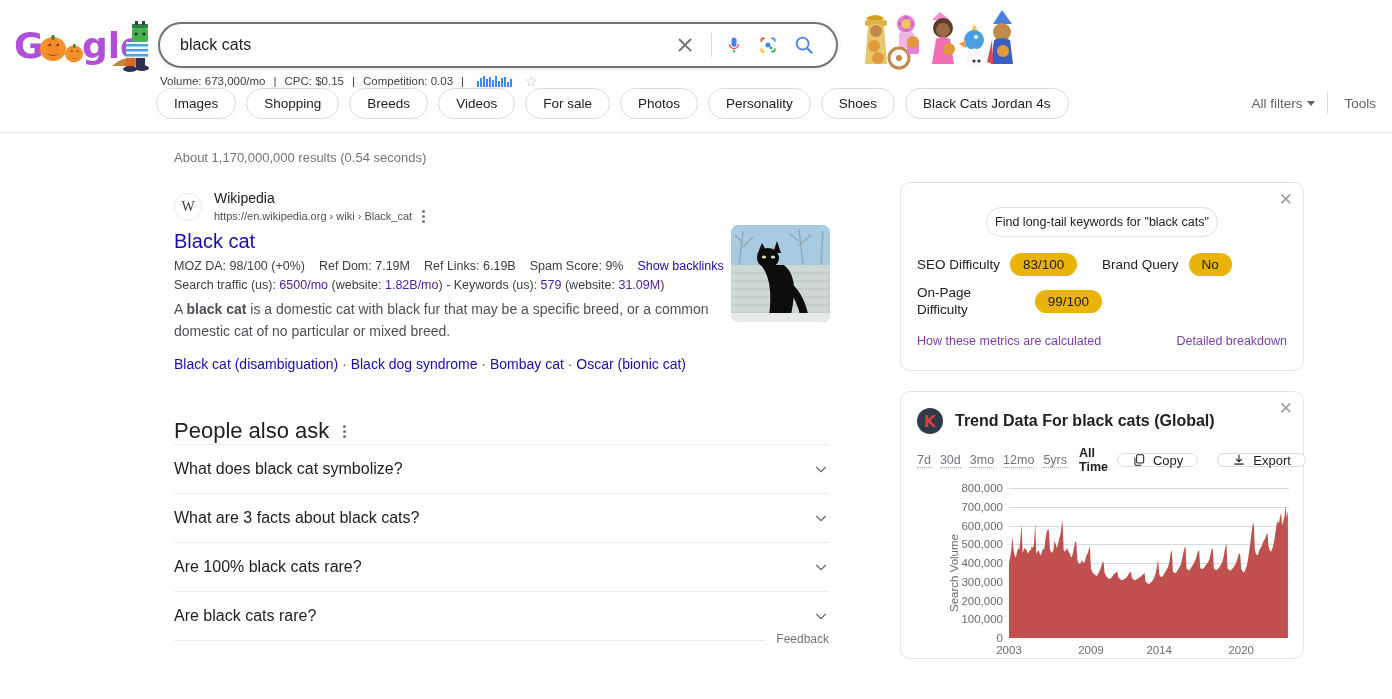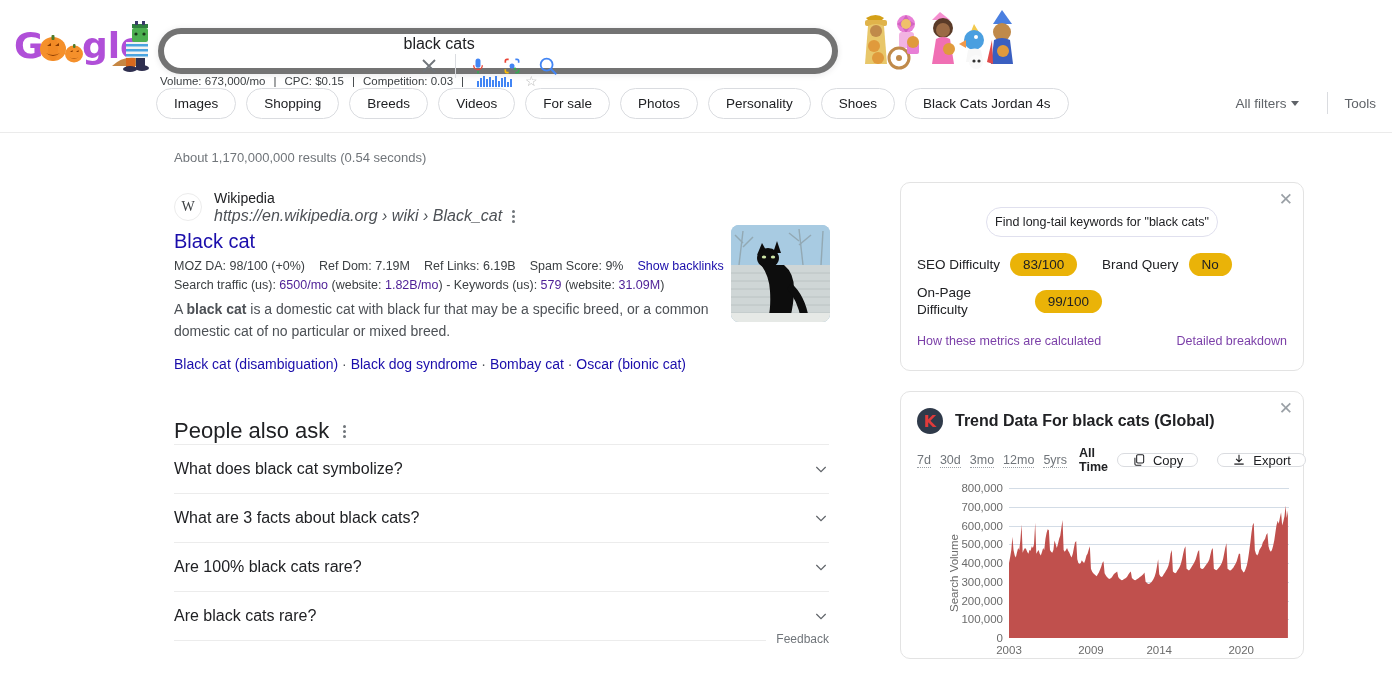--- a/index.html
+++ b/index.html
@@ -16,24 +16,24 @@
   .header { position: relative; height: 133px; border-bottom: 1px solid #ebebeb; }
 
   
   .logo { position: absolute; left: 14px; top: 16px; width: 140px; height: 56px; }
 
   
   .characters { position:absolute; left:852px; top:6px; width:170px; height:68px; }
 
   
   .searchbox {
-    position: absolute; left: 158px; top: 28px; width: 680px; height: 46px;
-    border: 6px solid #737373; border-radius: 24px; background:#fff;
+    position: absolute; left: 158px; top: 22px; width: 680px; height: 46px;
+    border: 2px solid #737373; border-radius: 24px; background:#fff;
     box-shadow: 0 1px 6px rgba(32,33,36,.10);
-    display:flex; align-items:center;flex-direction:column;
+    display:flex; align-items:center;
   }
   .search-input {
     flex:1; border:none; outline:none; background:transparent;
     font-size:16px; color:#202124; padding-left:20px;
     font-family:"Liberation Sans", sans-serif;
   }
   .sb-icon { width:24px; height:24px; margin-right:4px; display:flex; align-items:center; justify-content:center; cursor:pointer; }
   .sb-sep { width:1px; height:24px; background:#dadce0; margin:0 10px; }
   .sb-right { display:flex; align-items:center; padding-right:16px; }
 
@@ -48,36 +48,36 @@
   .ke-star { color:#b7b7b7; font-size:14px; line-height:1; }
 
   
   .chips { position:absolute; left:156px; top:88px; display:flex; gap:10px; }
   .chip {
     height:31px; padding:0 17px; border:1px solid #dadce0; border-radius:16px;
     display:flex; align-items:center; font-size:13.5px; color:#202124; background:#fff;
     cursor:pointer; white-space:nowrap;
   }
   .hdr-right { position:absolute; right:16px; top:92px; display:flex; align-items:center; gap:0; }
-  .allfilters { font-size:13.5px; color:#5f6368; display:flex; align-items:center; gap:5px; cursor:pointer; padding-right:28px; }
+  .allfilters { font-size:13.5px; color:#5f6368; display:flex; align-items:center; gap:5px; cursor:pointer; padding-right:12px; }
   .caret-dn { width:0;height:0;border-left:4px solid transparent;border-right:4px solid transparent;border-top:5px solid #5f6368; }
   .vdiv { width:1px; height:22px; background:#dadce0; }
   .tools { font-size:13.5px; color:#5f6368; cursor:pointer; padding-left:16px; }
   .left-col { position:absolute; left:174px; top:150px; width:655px; }
   .result-count { font-size:13px; color:#70757a; margin-bottom:24px; }
 
   
   .res-head { display:flex; align-items:center; gap:12px; }
   .favicon {
     width:28px;height:28px;border-radius:50%;border:1px solid #ececec;background:#fff;
     display:flex;align-items:center;justify-content:center;
     font-family:"Liberation Serif", serif; font-size:14px; color:#3c4043;
   }
   .site-name { font-size:14px; color:#202124; line-height:18px; }
-  .site-url { font-size:16px; color:#4d5156; line-height:18px; display:flex; align-items:center; gap:10px;font-style:italic;}
+  .site-url { font-size:11px; color:#4d5156; line-height:18px; display:flex; align-items:center; gap:10px;}
   .kebab { display:inline-flex; flex-direction:column; gap:2px; cursor:pointer; }
   .kebab i { width:3px;height:3px;border-radius:50%;background:#70757a;display:block; }
   .res-title { font-size:20px; color:#1a0dab; margin:5px 0 4px 0; cursor:pointer; font-weight:400; }
 
   .moz-line { font-size:12.5px; color:#3c4043; margin-bottom:1px; line-height:18px; }
   .moz-line .sep { display:inline-block; width:14px; }
   .lnk { color:#1a0dab; cursor:pointer; }
   .val { color:#4c1d95;text-align:center; }
 
   .snippet { font-size:14px; color:#4d5156; line-height:22px; margin-top:4px; max-width:540px; }

